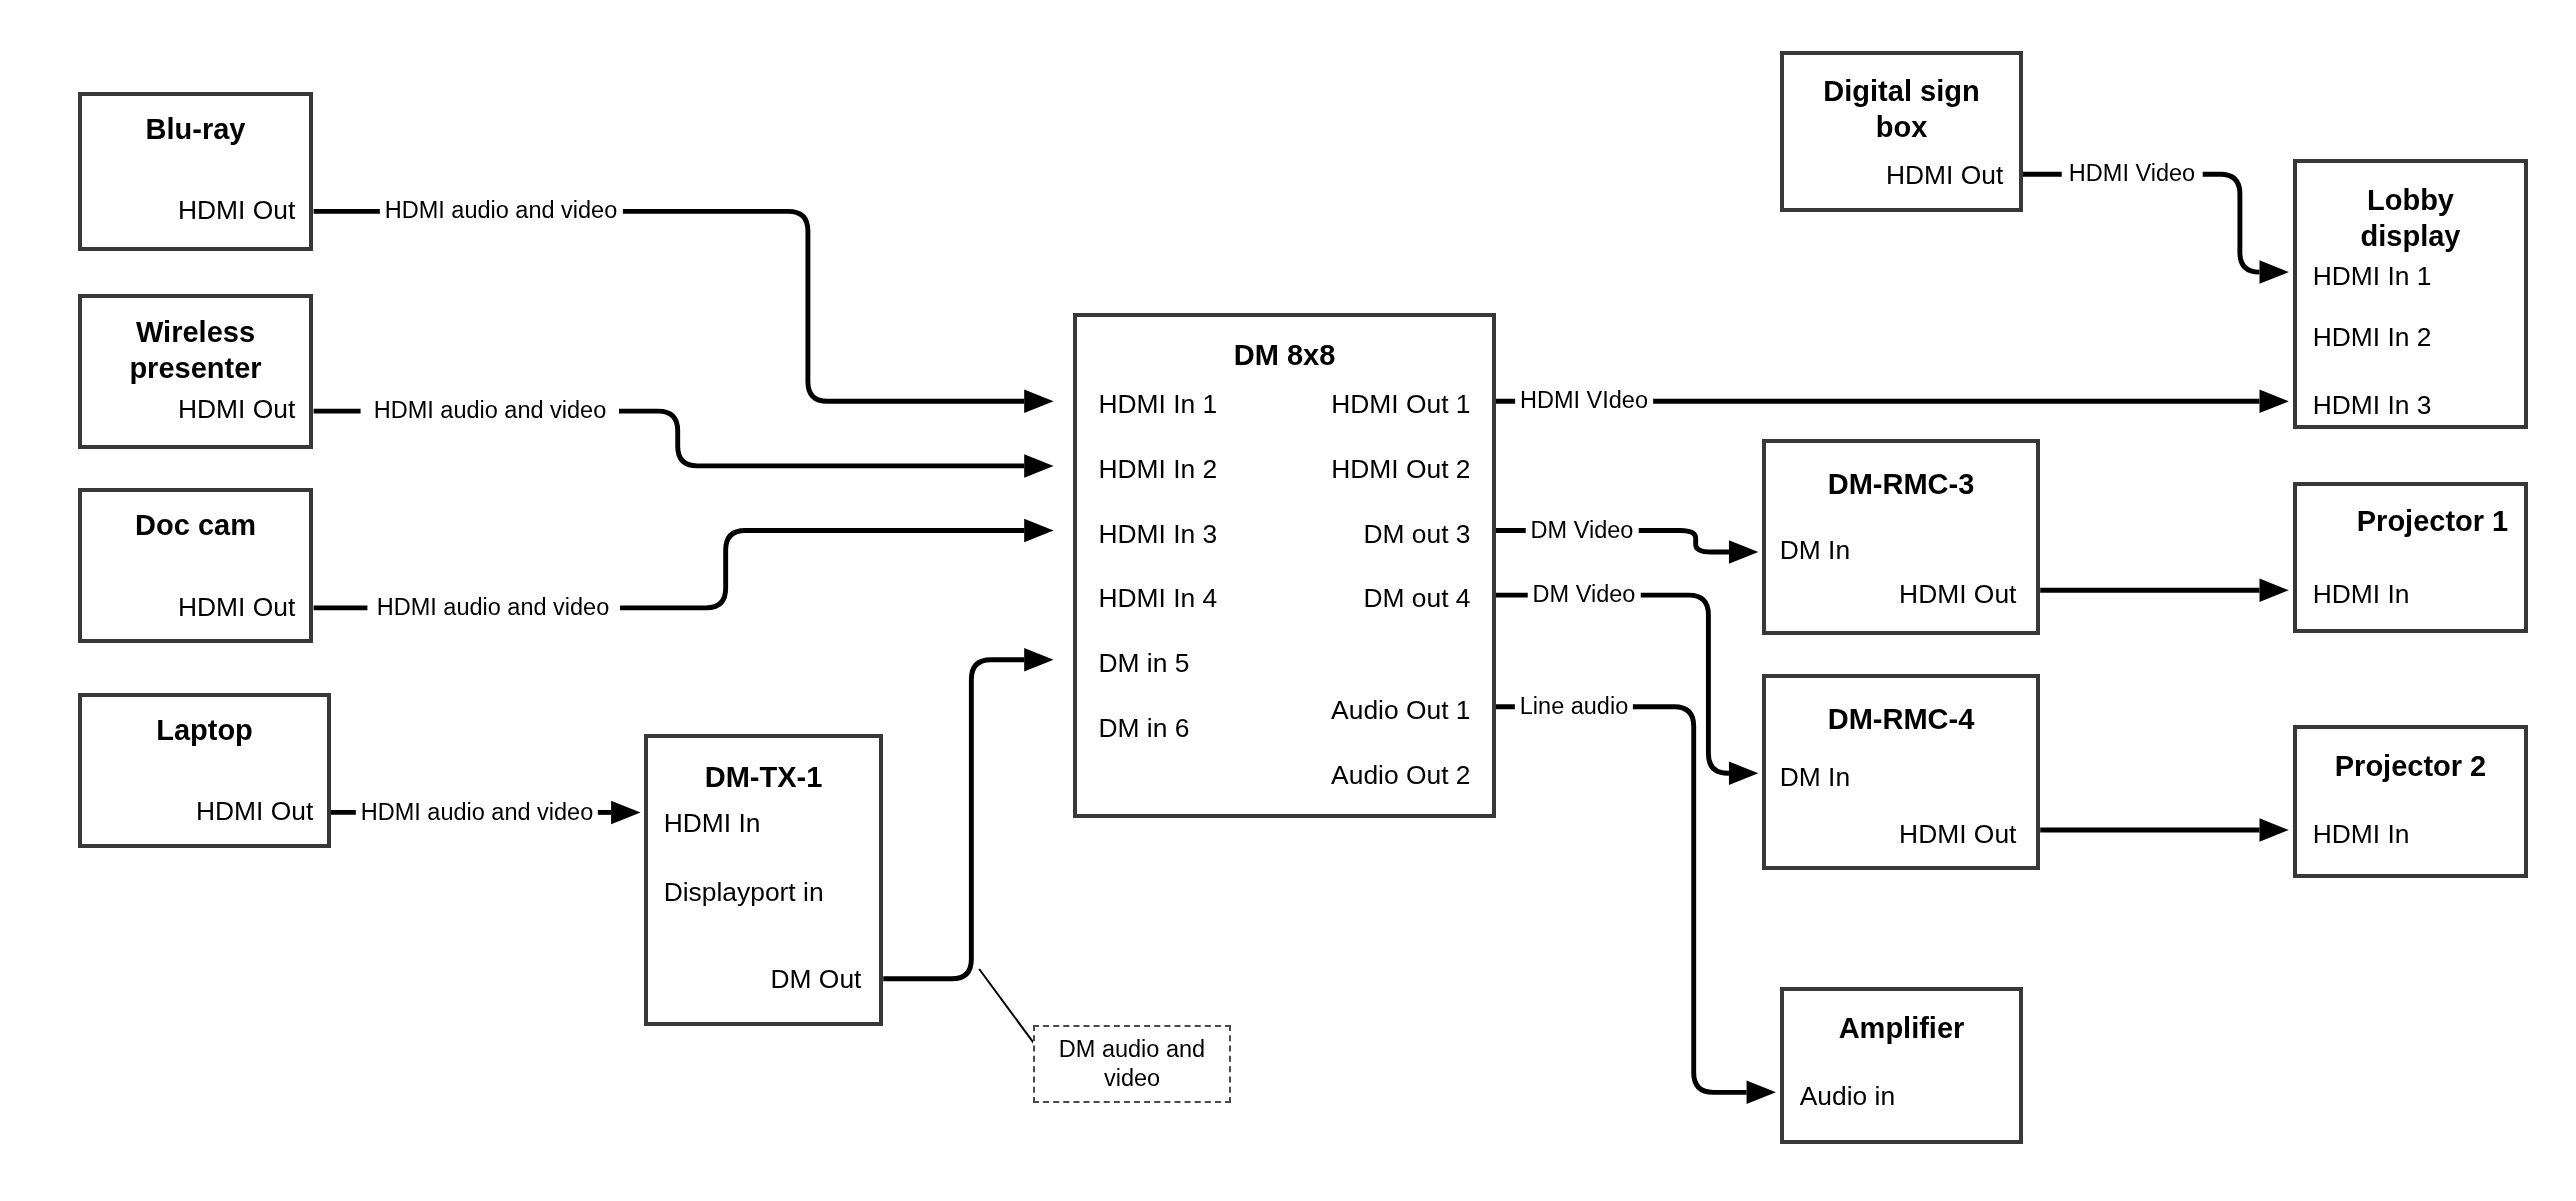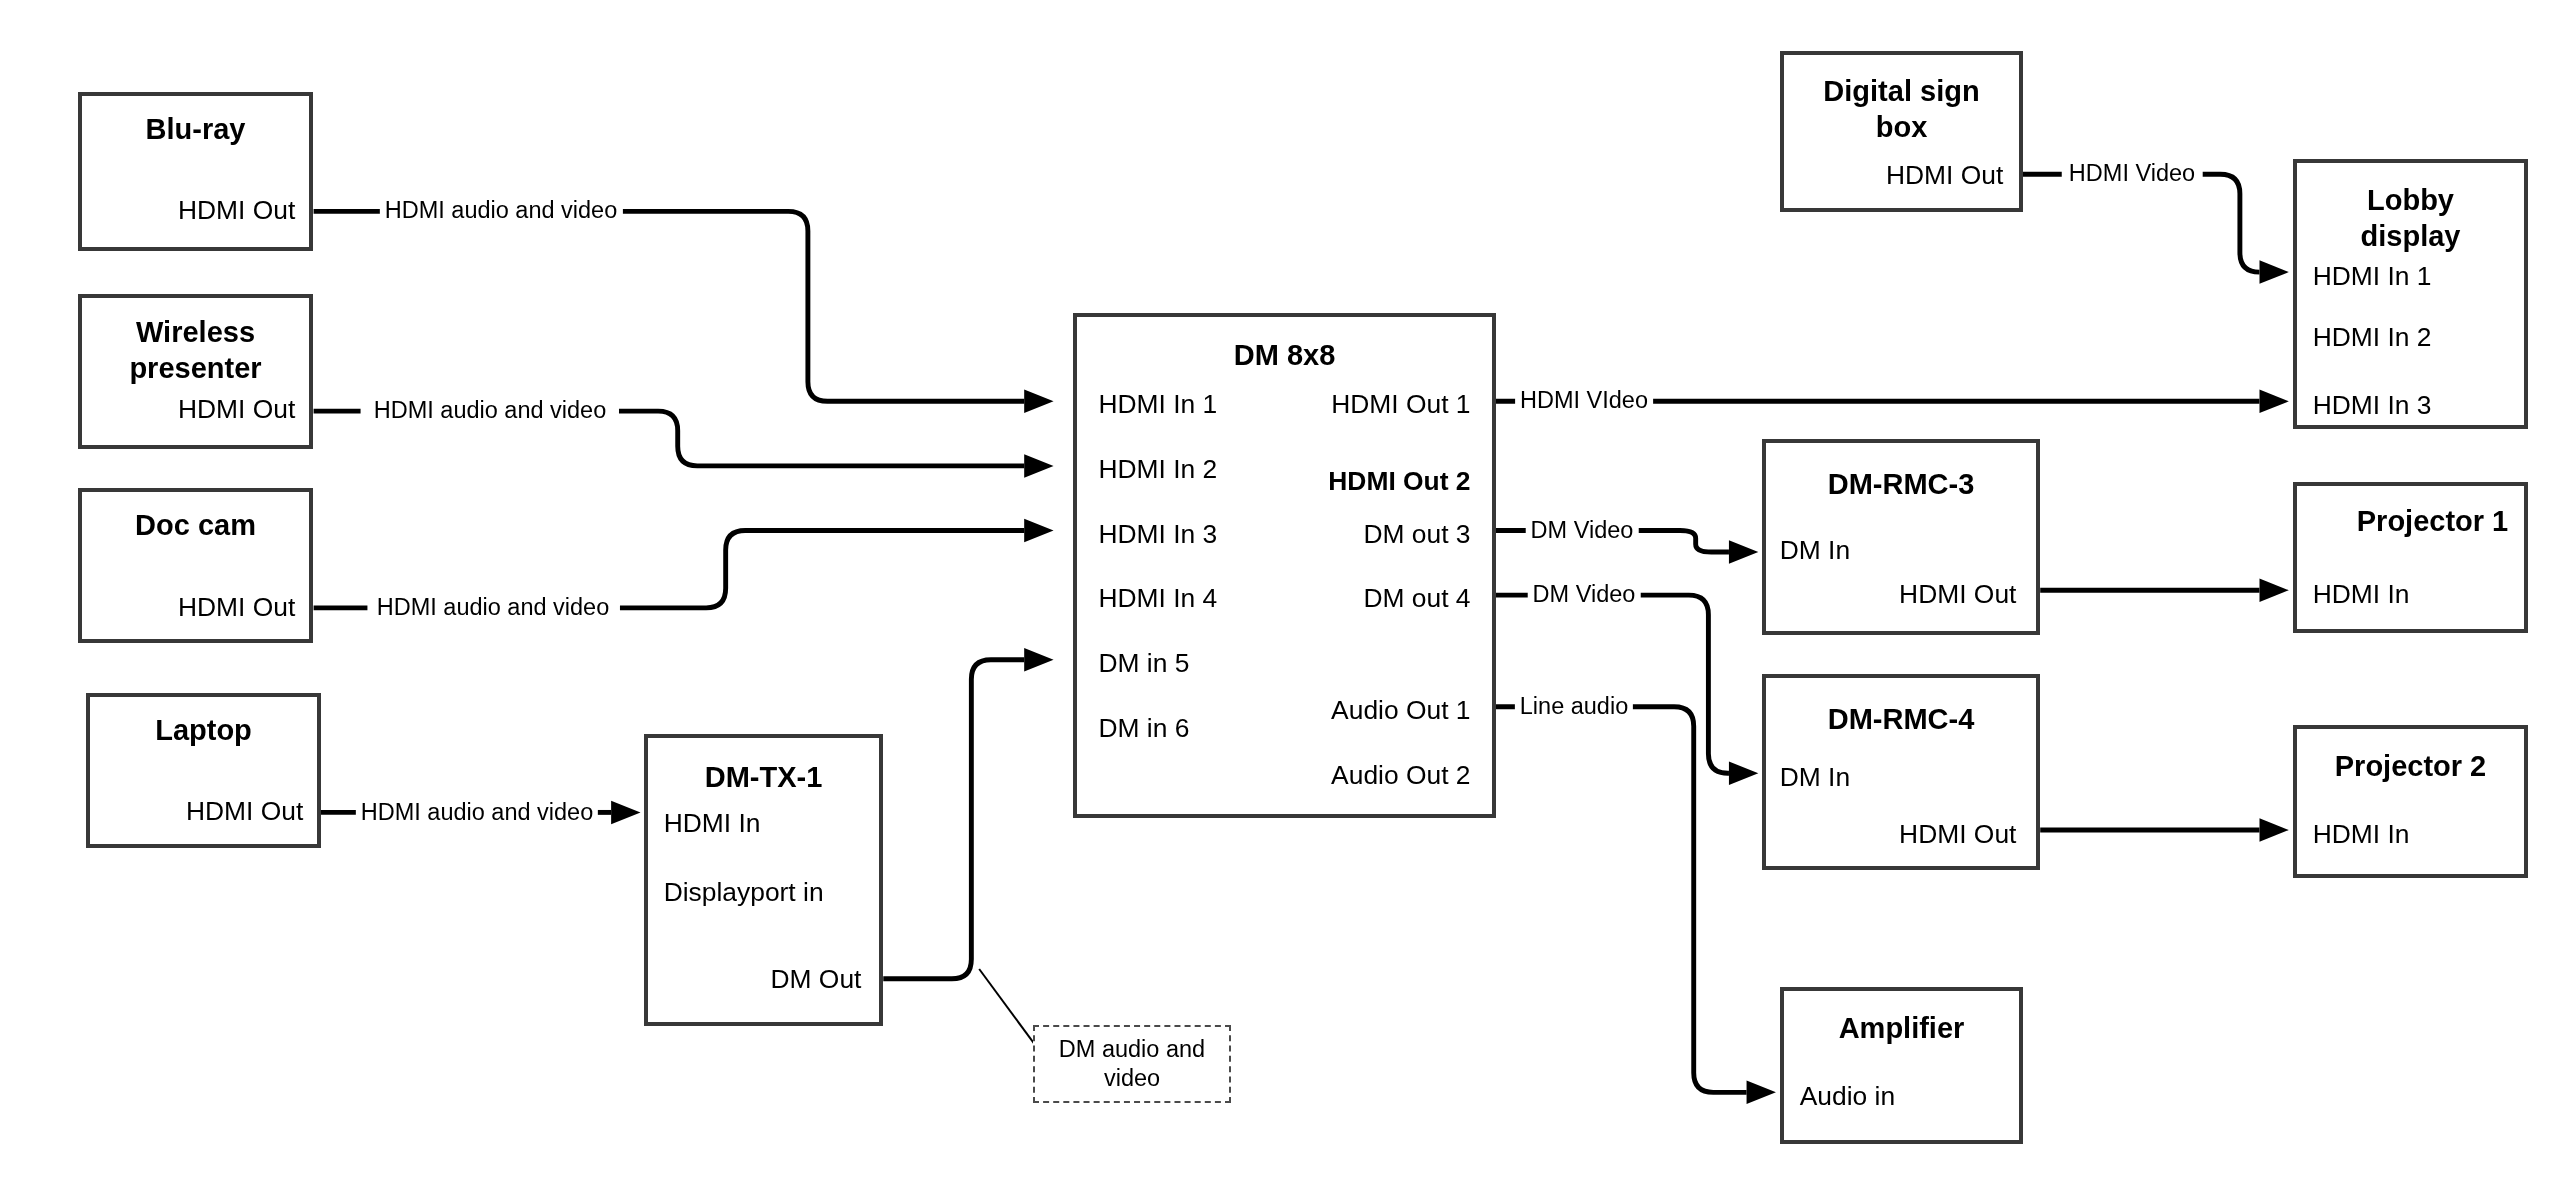--- a/index.html
+++ b/index.html
@@ -111,42 +111,42 @@
   <div class="box" style="left:78px;top:294px;width:235px;height:155px;">
     <div class="box-title" style="top:15.7px;max-width:166px;">Wireless presenter</div>
     <div class="port" style="top:95px;right:13.7px;">HDMI Out</div>
   </div>
 
   <div class="box" style="left:78px;top:488px;width:235px;height:155px;">
     <div class="box-title" style="top:14.7px;">Doc cam</div>
     <div class="port" style="top:99px;right:13.7px;">HDMI Out</div>
   </div>
 
-  <div class="box" style="left:78px;top:693px;width:235px;height:155px;margin-left:8px;">
+  <div class="box" style="left:78px;top:693px;width:253px;height:155px;">
     <div class="box-title" style="top:14.7px;">Laptop</div>
     <div class="port" style="top:98px;right:13.7px;">HDMI Out</div>
   </div>
 
   <div class="box" style="left:644px;top:734px;width:239px;height:292px;">
     <div class="box-title" style="top:20.6px;">DM-TX-1</div>
     <div class="port" style="top:69px;left:15.7px;">HDMI In</div>
     <div class="port" style="top:138px;left:15.7px;">Displayport in</div>
     <div class="port" style="top:225px;right:17.6px;">DM Out</div>
   </div>
 
   <div class="box" style="left:1057px;top:313px;width:423px;height:505px;margin-left:16px;">
     <div class="box-title" style="top:19.6px;">DM 8x8</div>
     <div class="port" style="top:71px;left:21.5px;">HDMI In 1</div>
     <div class="port" style="top:136px;left:21.5px;">HDMI In 2</div>
     <div class="port" style="top:201px;left:21.5px;">HDMI In 3</div>
     <div class="port" style="top:265px;left:21.5px;">HDMI In 4</div>
     <div class="port" style="top:330px;left:21.5px;">DM in 5</div>
     <div class="port" style="top:395px;left:21.5px;">DM in 6</div>
     <div class="port" style="top:71px;right:21.5px;">HDMI Out 1</div>
-    <div class="port" style="top:148px;right:21.5px;font-weight:bold;">HDMI Out 2</div>
+    <div class="port" style="top:136px;right:21.5px;">HDMI Out 2</div>
     <div class="port" style="top:201px;right:21.5px;">DM out 3</div>
     <div class="port" style="top:265px;right:21.5px;">DM out 4</div>
     <div class="port" style="top:377px;right:21.5px;">Audio Out 1</div>
     <div class="port" style="top:442px;right:21.5px;">Audio Out 2</div>
   </div>
 
   <div class="box" style="left:1780px;top:51px;width:243px;height:161px;">
     <div class="box-title" style="top:17.6px;max-width:176px;">Digital sign box</div>
     <div class="port" style="top:104px;right:15.7px;">HDMI Out</div>
   </div>

